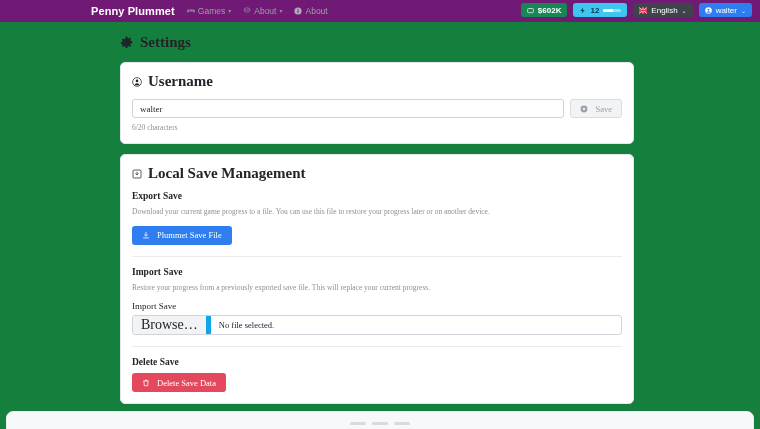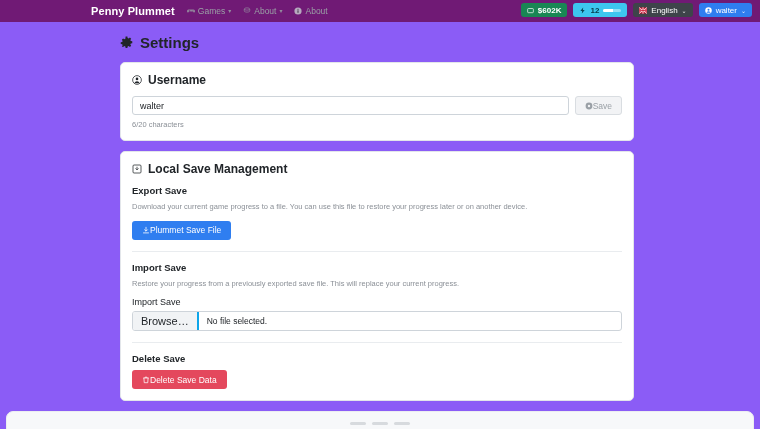--- a/index.html
+++ b/index.html
@@ -86,21 +86,22 @@
     background: #ffffff;
     display: block;
   }
   .pill .caret { font-size: 6px; opacity: .9; }
 
   
   .page {
     padding: 12px 0 0 0;
     height: 407px;
     position: relative;
-    background: #8b5cf6;
+    background: #15803d;
+    font-family: Liberation Serif, serif;
   }
   .container {
     width: 514px;
     margin: 0 auto;
     margin-left: 120px;
   }
   .page-title {
     display: flex;
     align-items: center;
     gap: 7px;
@@ -116,21 +117,21 @@
     border: 1px solid #e3e6ea;
     border-radius: 5px;
     background: #ffffff;
     margin-bottom: 10px;
     padding: 10px 11px 11px 11px;
   }
   .card-head {
     display: flex;
     align-items: center;
     gap: 6px;
-    font-size: 12px;
+    font-size: 15px;
     font-weight: bold;
     color: #212529;
     margin-bottom: 9px;
   }
 
   
   .u-row { display: flex; align-items: stretch; gap: 6px; }
   .u-input {
     flex: 1;
     height: 19px;
@@ -140,21 +141,21 @@
     padding: 0 7px;
     color: #212529;
     font-family: inherit;
     background: #fff;
     outline: none;
   }
   .btn {
     display: inline-flex;
     align-items: center;
     justify-content: center;
-    gap: 0;
+    gap: 7px;
     height: 19px;
     padding: 0 9px;
     border-radius: 3px;
     font-size: 8.5px;
     border: 1px solid transparent;
     cursor: pointer;
     white-space: nowrap;
     font-family: inherit;
   }
   .btn-save {
@@ -197,24 +198,24 @@
     border: 1px solid #ced4da;
     border-radius: 3px;
     overflow: hidden;
     background: #fff;
   }
   .file-btn {
     height: 100%;
     display: flex;
     align-items: center;
     padding: 0 8px;
-    font-size: 11px;
+    font-size: 14px;
     color: #212529;
     background: #f1f3f5;
-    border-right: 2px solid #0ea5e9;
+    border-right: 5px solid #0ea5e9;
     cursor: pointer;
     white-space: nowrap;
   }
   .file-name {
     padding-left: 8px;
     font-size: 8.5px;
     color: #212529;
   }
   .field-label {
     font-size: 9px;

